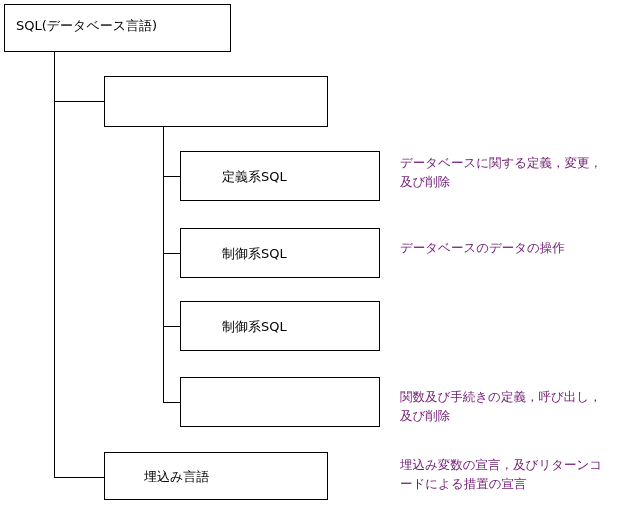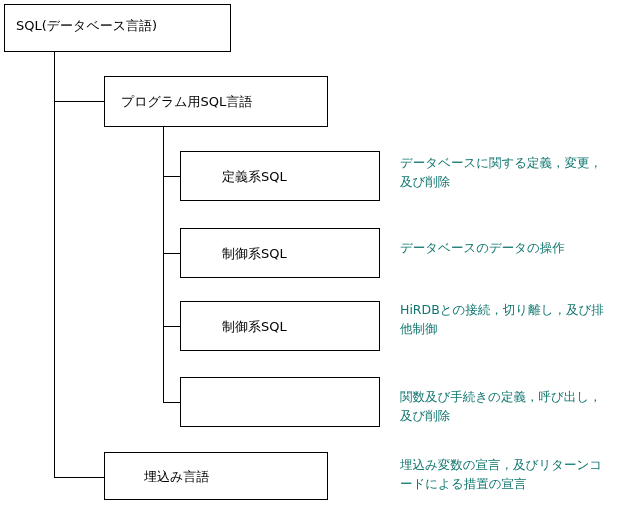--- a/index.html
+++ b/index.html
@@ -32,21 +32,21 @@
     white-space: nowrap;
     font-size: 13px;
     line-height: 15px;
     letter-spacing: 0px;
     color: #000000;
   }
   .desc-text {
     position: absolute;
     font-size: 12.5px;
     line-height: 19px;
-    color: #0f766e;
+    color: #701a75;
     white-space: pre-line;
   }
   .connector-h {
     position: absolute;
     height: 0;
     border-top: 1px solid #000000;
     background: transparent;
   }
   .connector-v {
     position: absolute;
@@ -63,42 +63,39 @@
   <div class="node-box" style="left:4px; top:4px; width:227px; height:48px;"></div>
   <div class="node-label" style="left:16px; top:18px;">SQL(データベース言語)</div>
 
   <div class="connector-v" style="left:54px; top:52px; height:425px;"></div>
 
   <div class="connector-h" style="left:54px; top:101px; width:50px;"></div>
 
   <div class="connector-h" style="left:54px; top:477px; width:50px;"></div>
 
   <div class="node-box" style="left:104px; top:76px; width:224px; height:51px;"></div>
-  <div class="node-label" style="left:121px; top:94px;">プログラム用SQL言語</div>
 
   <div class="connector-v" style="left:163px; top:127px; height:275px;"></div>
 
   <div class="connector-h" style="left:163px; top:176px; width:17px;"></div>
   <div class="connector-h" style="left:163px; top:253px; width:17px;"></div>
   <div class="connector-h" style="left:163px; top:326px; width:17px;"></div>
   <div class="connector-h" style="left:163px; top:402px; width:17px;"></div>
 
   <div class="node-box" style="left:180px; top:151px; width:200px; height:50px;"></div>
   <div class="node-label" style="left:222px; top:169px;">定義系SQL</div>
   <div class="desc-text" style="left:400px; top:153px; width:225px;">データベースに関する定義，変更，
 及び削除</div>
 
   <div class="node-box" style="left:180px; top:228px; width:200px; height:50px;"></div>
   <div class="node-label" style="left:222px; top:246px;">制御系SQL</div>
   <div class="desc-text" style="left:400px; top:238px; width:225px;">データベースのデータの操作</div>
 
   <div class="node-box" style="left:180px; top:301px; width:200px; height:50px;"></div>
   <div class="node-label" style="left:222px; top:319px;text-align:right;">制御系SQL</div>
-  <div class="desc-text" style="left:400px; top:300px; width:225px;">HiRDBとの接続，切り離し，及び排
-他制御</div>
 
   <div class="node-box" style="left:180px; top:377px; width:200px; height:50px;"></div>
   <div class="desc-text" style="left:400px; top:387px; width:225px;">関数及び手続きの定義，呼び出し，
 及び削除</div>
 
   <div class="node-box" style="left:104px; top:452px; width:224px; height:48px;"></div>
   <div class="node-label" style="left:144px; top:469px;">埋込み言語</div>
   <div class="desc-text" style="left:400px; top:455px; width:228px;">埋込み変数の宣言，及びリターンコ
 ードによる措置の宣言</div>
 

